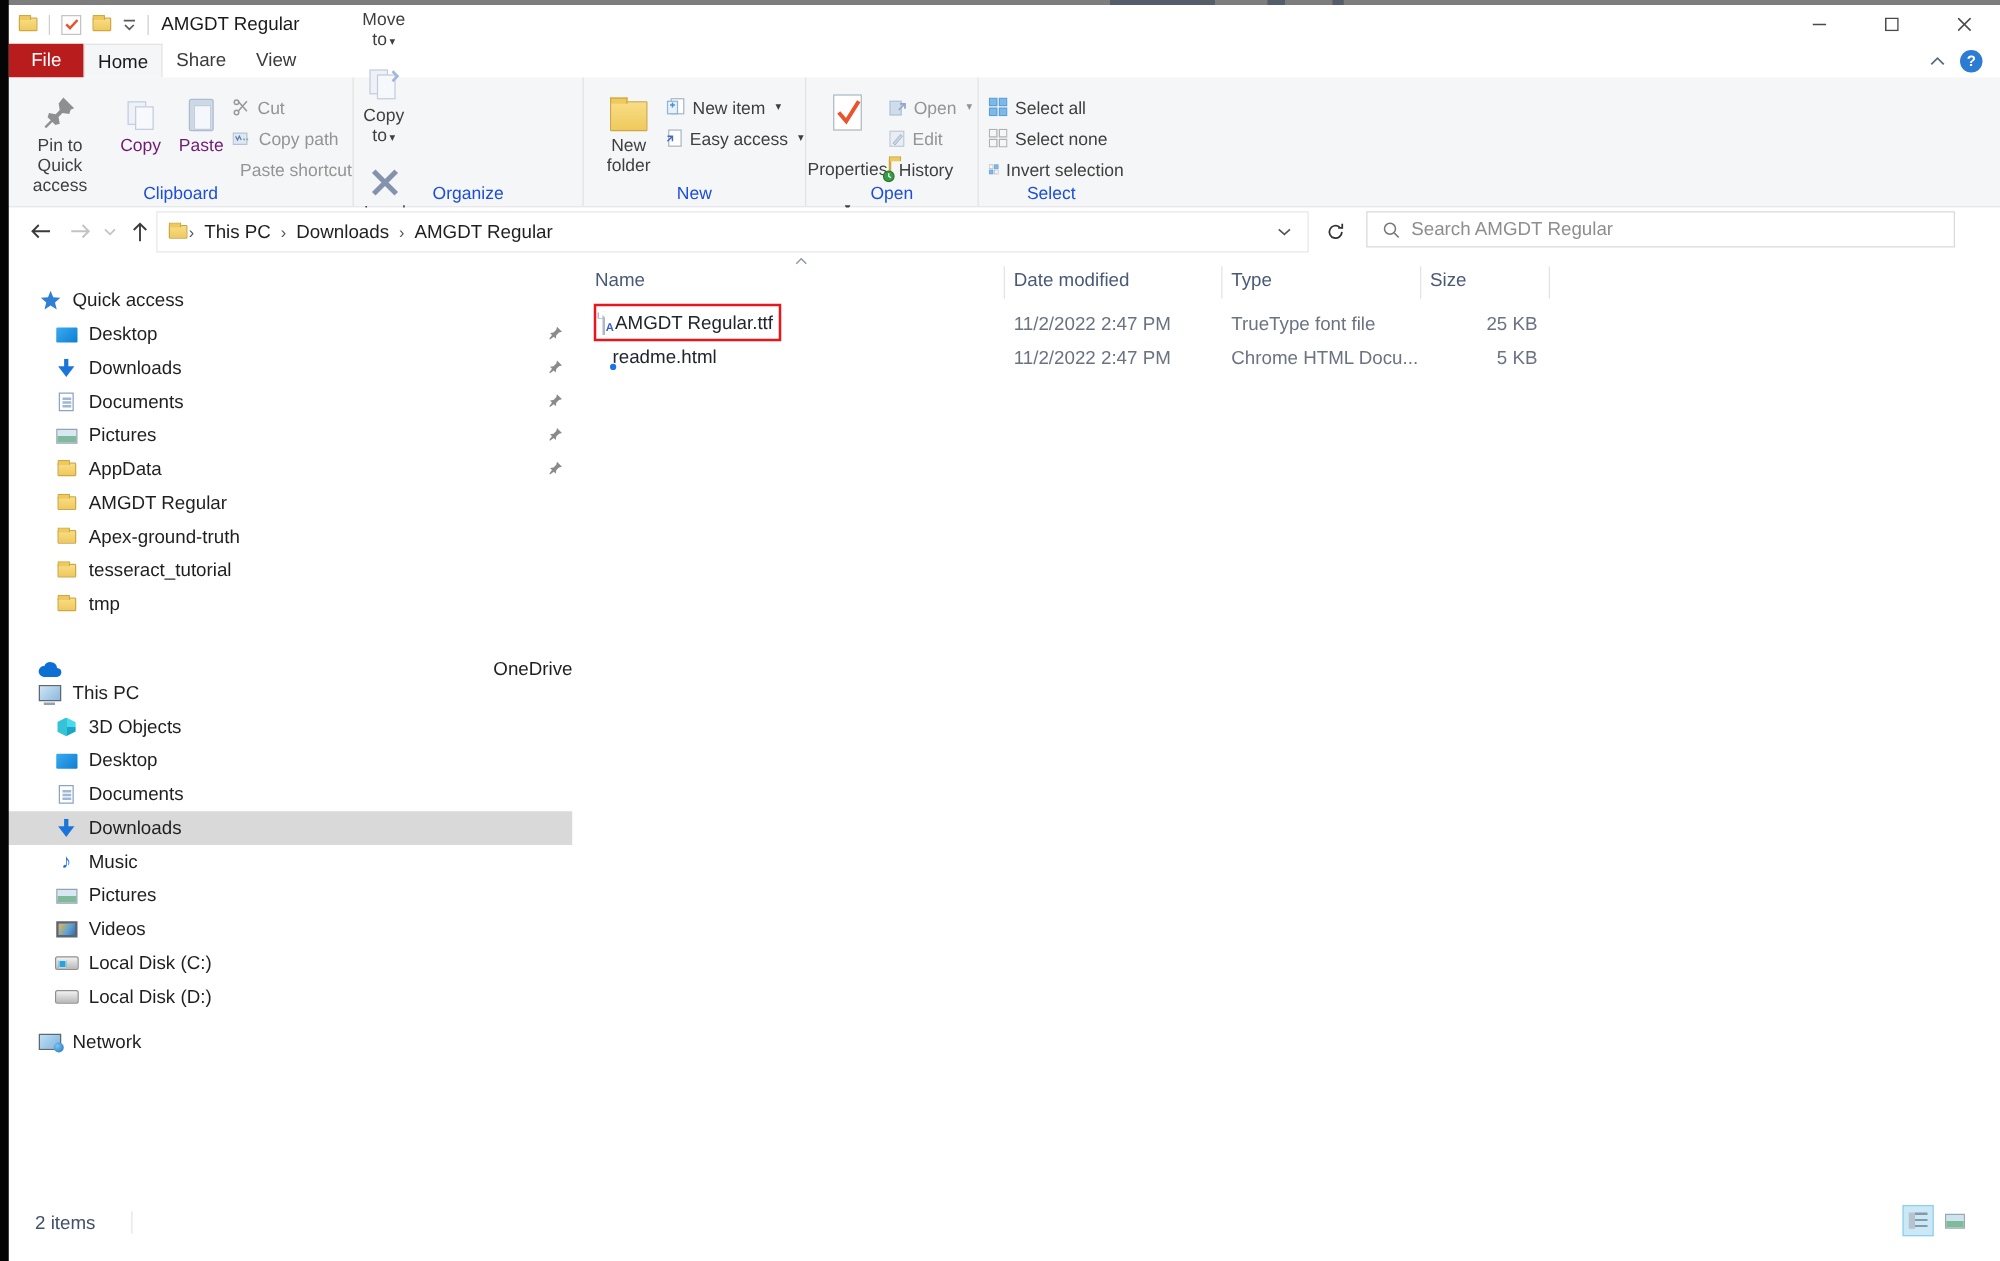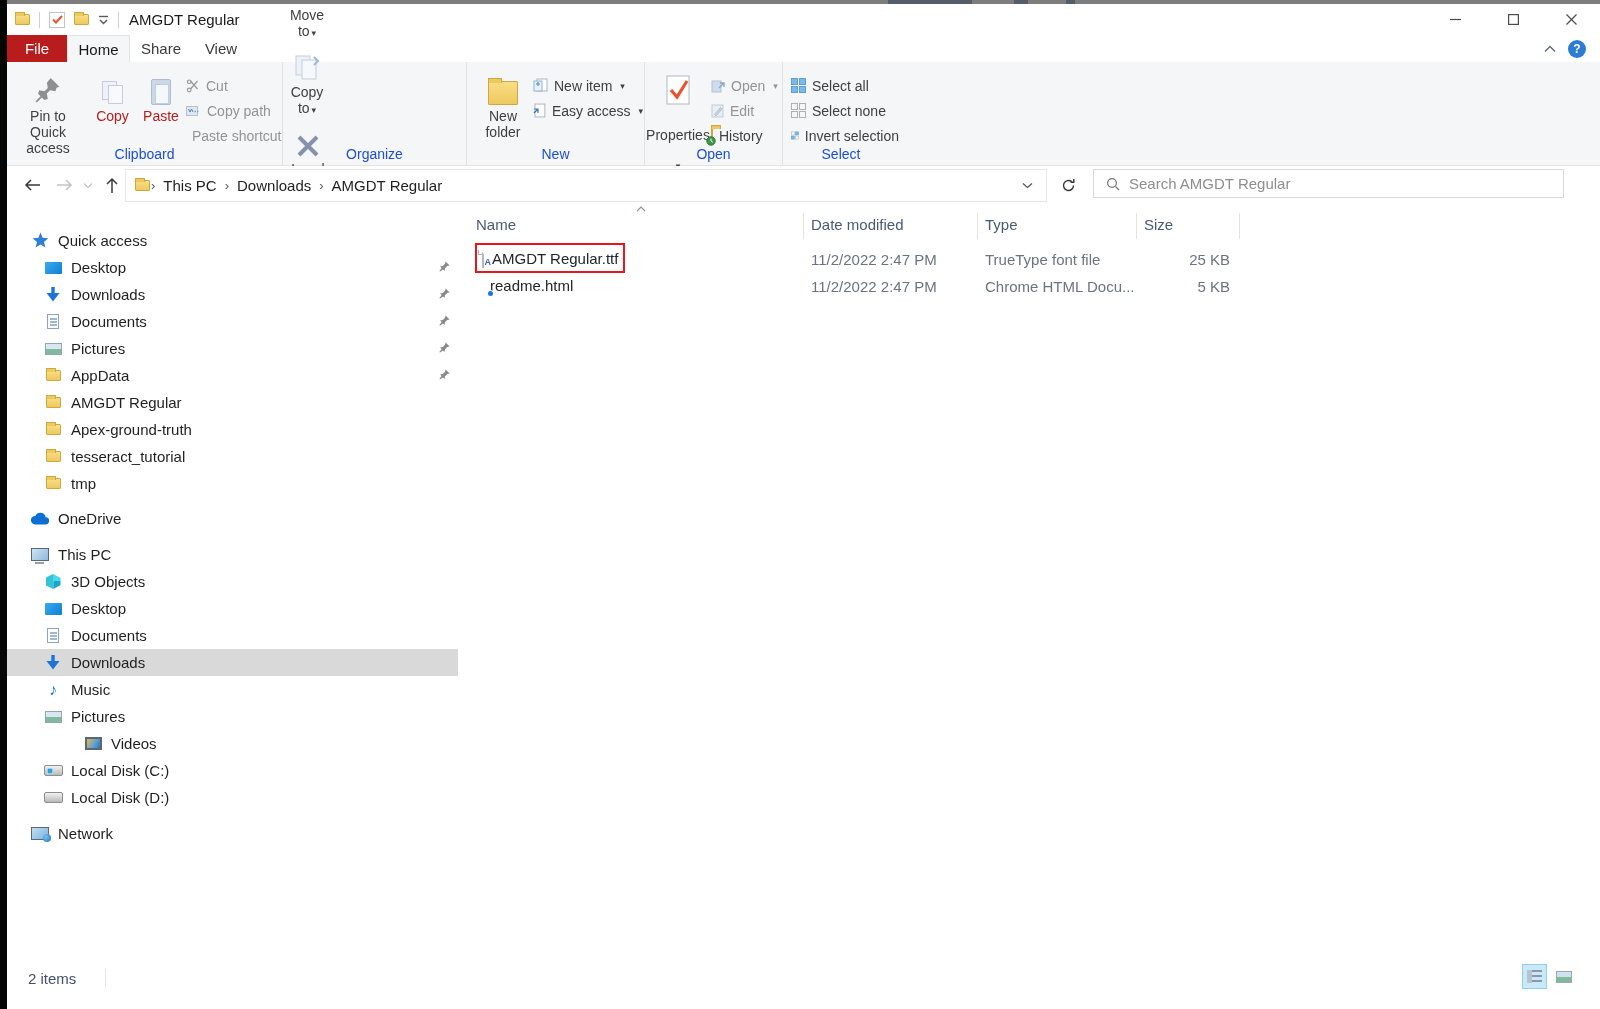--- a/index.html
+++ b/index.html
@@ -34,21 +34,21 @@
   .help-circle{width:18px;height:18px;border-radius:50%;background:#2c7cd4;color:#fff;font-size:12px;font-weight:bold;display:flex;align-items:center;justify-content:center;}
 
   
   .ribbon{position:absolute;top:62px;left:7px;right:0;height:104px;background:#f5f6f7;border-bottom:1px solid #e4e4e4;display:flex;}
   .rgroup{position:relative;height:100%;border-right:1px solid #e2e2e2;padding-top:5px;}
   .rgroup-label{position:absolute;bottom:3px;left:0;width:100%;text-align:center;color:#1d4ed8;font-size:14px;}
   .bigrow{display:flex;align-items:flex-start;height:78px;}
   .bigbtn{display:flex;flex-direction:column;align-items:center;padding:2px 4px;}
   .bigbtn .bicon{height:36px;display:flex;align-items:flex-end;justify-content:center;}
   .bigbtn .blbl{font-size:14px;line-height:16px;text-align:center;margin-top:3px;color:#3f3f3f;}
-  .bigbtn.disabled .blbl{color:#b91c1c;text-align:center;}
+  .bigbtn.disabled .blbl{color:#701a75;text-align:center;}
   .smallcol{display:flex;flex-direction:column;justify-content:flex-start;padding-top:6px;}
   .smallbtn{display:flex;align-items:center;gap:6px;height:25px;font-size:14px;color:#3f3f3f;white-space:nowrap;}
   .smallbtn.disabled{color:#949494;}
   .caret{font-size:9px;color:inherit;margin-left:2px;}
   .caret-under{font-size:9px;color:#3f3f3f;line-height:8px;}
 
   
   .folder-ic{width:18px;height:13px;background:linear-gradient(#f9dd85,#eec95e);border:1px solid #cfa842;border-radius:1px;position:relative;}
   .folder-ic::before{content:"";position:absolute;top:-3px;left:-1px;width:8px;height:3px;background:#eec95e;border:1px solid #cfa842;border-bottom:none;border-radius:1px 1px 0 0;}
   .folder-ic.small{width:15px;height:11px;}
@@ -540,21 +540,21 @@
       </span>
     <span class="slabel">tesseract_tutorial</span>
   </div>
   <div class="srow ind1" style="top:266px;">
     <span class="sicon">
         <span class="folder-ic small"></span>
       </span>
     <span class="slabel">tmp</span>
   </div>
 
-  <div class="srow ind0" style="top:301px;">
+  <div class="srow ind0" style="top:318px;justify-content:space-between;">
     <span class="sicon">
       <svg width="20" height="13" viewBox="0 0 20 13">
           <path d="M5 12.5 a4.3 4.3 0 0 1 0.4-8.6 a5.4 5.4 0 0 1 10.3 1.4 a3.4 3.4 0 0 1 -0.4 7.2 z" fill="#0b6fd3"></path>
         </svg>
     </span>
     <span class="slabel">OneDrive</span>
   </div>
 
   <div class="srow ind0" style="top:337px;">
     <span class="sicon">
@@ -592,21 +592,21 @@
   <div class="srow ind1" style="top:472px;">
     <span class="sicon ic-music">♪</span>
     <span class="slabel">Music</span>
   </div>
   <div class="srow ind1" style="top:499px;">
     <span class="sicon">
         <span class="ic-pics"></span>
       </span>
     <span class="slabel">Pictures</span>
   </div>
-  <div class="srow ind1" style="top:526px;padding-left:40px;">
+  <div class="srow ind1" style="top:526px;">
     <span class="sicon">
         <span class="ic-videos"></span>
       </span>
     <span class="slabel">Videos</span>
   </div>
   <div class="srow ind1" style="top:553px;">
     <span class="sicon">
         <span class="ic-disk win"></span>
       </span>
     <span class="slabel">Local Disk (C:)</span>

